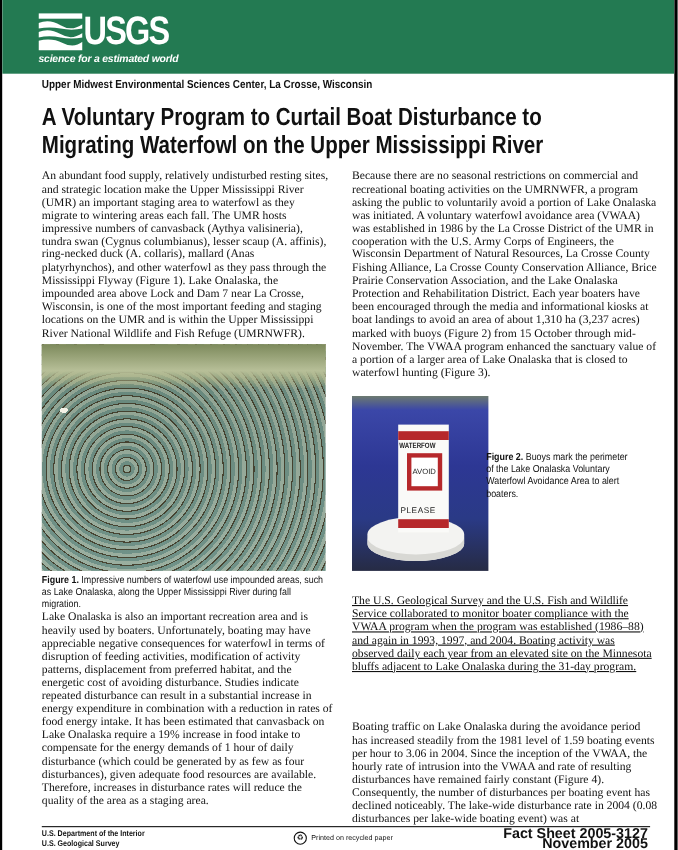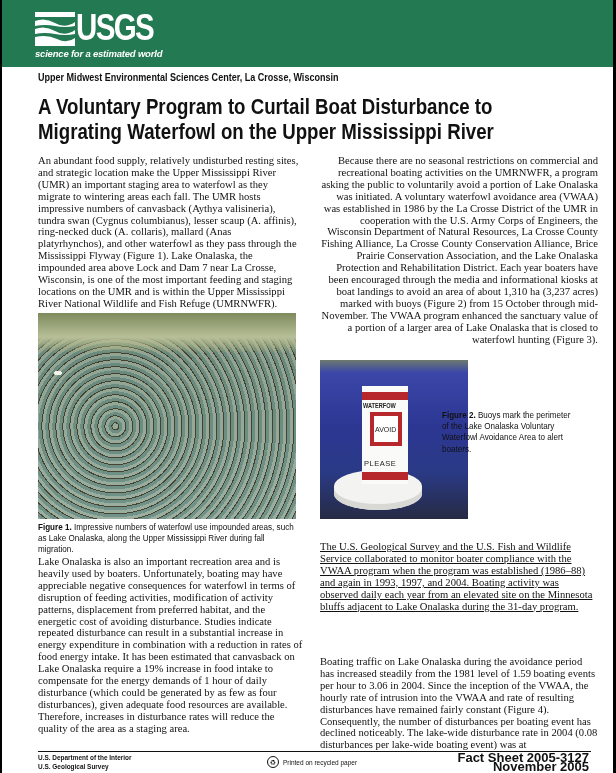--- a/index.html
+++ b/index.html
@@ -7,35 +7,35 @@
   .page { position:absolute; left:2px; top:0; width:611px; height:773px; background:#fff; overflow:hidden; }
   .banner { position:absolute; left:0; top:0; width:611px; height:67px; background:#237a52; }
   .logo { position:absolute; left:33px; top:10px; width:130px; height:48px; }
   .logo-word { position:absolute; left:41px; top:0; color:#fff; font-family:"Liberation Sans", sans-serif; font-weight:bold; font-size:36px; letter-spacing:-2px; line-height:36px; transform:scaleX(0.82); transform-origin:left top; }
   .logo-tag { position:absolute; left:0; top:38px; color:#fff; font-family:"Liberation Sans", sans-serif; font-style:italic; font-weight:bold; font-size:9.5px; white-space:nowrap; letter-spacing:-0.2px; }
   .center-line { position:absolute; left:36px; top:71px; font-family:"Liberation Sans", sans-serif; font-weight:bold; font-size:10.5px; transform:scaleX(0.86); transform-origin:left top; white-space:nowrap; color:#111; }
   .title { position:absolute; left:36px; top:94px; font-family:"Liberation Sans", sans-serif; font-weight:bold; font-size:22.5px; line-height:25px; color:#111; transform:scaleX(0.83); transform-origin:left top; white-space:nowrap; }
   .col { position:absolute; font-size:10.6px; line-height:11.9px; color:#111; }
   .col p { margin:0; }
   .p1 { left:36px; top:155px; width:262px; }
-  .p2 { left:318px; top:155px; width:278px;text-align:right; }
+  .p2 { left:318px; top:155px; width:278px; }
   .p3 { left:36px; top:556px; width:268px; }
   .p4 { left:318px; top:541px; width:278px;text-decoration:underline; }
   .p5 { left:318px; top:656px; width:278px; }
   .fig1 { position:absolute; left:36px; top:313px; width:258px; height:206px;
     background:
       radial-gradient(ellipse 6px 4px at 20px 60px, #f4f1e6 60%, transparent 61%),
       repeating-radial-gradient(circle at 30% 55%, #e9e6d8 0 3px, #6c5a44 3px 4px, #a9c0b8 4px 7px),
       linear-gradient(#8f9a6e 0, #a7b28a 12%, #9fb6ae 20%, #a9c2bd 100%);
     background-blend-mode:normal, multiply, normal;
   }
   .fig1-top { position:absolute; left:0; top:0; width:258px; height:40px; background:linear-gradient(#7d8a5c, #b7bf98 60%, rgba(183,191,152,0)); }
   .fig1-caption { position:absolute; left:36px; top:522px; width:268px; font-family:"Liberation Sans", sans-serif; font-size:9.2px; line-height:11.2px; color:#111; transform:scaleX(0.88); transform-origin:left top; width:300px; }
   .fig1-caption b { font-weight:bold; }
-  .fig2 { position:absolute; left:318px; top:360px; width:124px; height:159px; background:linear-gradient(#6c7a70 0, #3b47a8 8%, #2d3794 40%, #2a3a86 70%, #262b44 100%); overflow:hidden;padding-left:24px; }
+  .fig2 { position:absolute; left:318px; top:360px; width:124px; height:159px; background:linear-gradient(#6c7a70 0, #3b47a8 8%, #2d3794 40%, #2a3a86 70%, #262b44 100%); overflow:hidden; }
   .buoy-base { position:absolute; left:14px; top:110px; width:88px; height:40px; background:#f3f3f1; border-radius:44px/16px; box-shadow:inset 0 -6px 0 #d8d8d4; }
   .buoy-body { position:absolute; left:42px; top:26px; width:46px; height:98px; background:#fafaf8; }
   .buoy-band1 { position:absolute; left:0; top:6px; width:46px; height:8px; background:#b6282b; }
   .buoy-band2 { position:absolute; left:0; top:86px; width:46px; height:8px; background:#b6282b; }
   .buoy-t1 { position:absolute; left:1px; top:16px; font-family:"Liberation Sans", sans-serif; font-size:7px; font-weight:bold; color:#222; transform:scaleX(0.8); transform-origin:left top; white-space:nowrap; }
   .buoy-box { position:absolute; left:8px; top:26px; width:32px; height:34px; border:4px solid #b6282b; background:#fff; box-sizing:border-box; }
   .buoy-t2 { position:absolute; left:1px; top:10px; font-family:"Liberation Sans", sans-serif; font-size:7px; color:#222; }
   .buoy-t3 { position:absolute; left:2px; top:73px; font-family:"Liberation Sans", sans-serif; font-size:7.5px; color:#222; letter-spacing:0.5px; }
   .fig2-caption { position:absolute; left:440px; top:410px; width:150px; font-family:"Liberation Sans", sans-serif; font-size:9.2px; line-height:11.2px; color:#111; transform:scaleX(0.88); transform-origin:left top; }
   .footer-rule { position:absolute; left:36px; top:751px; width:553px; height:1px; background:#111; }

